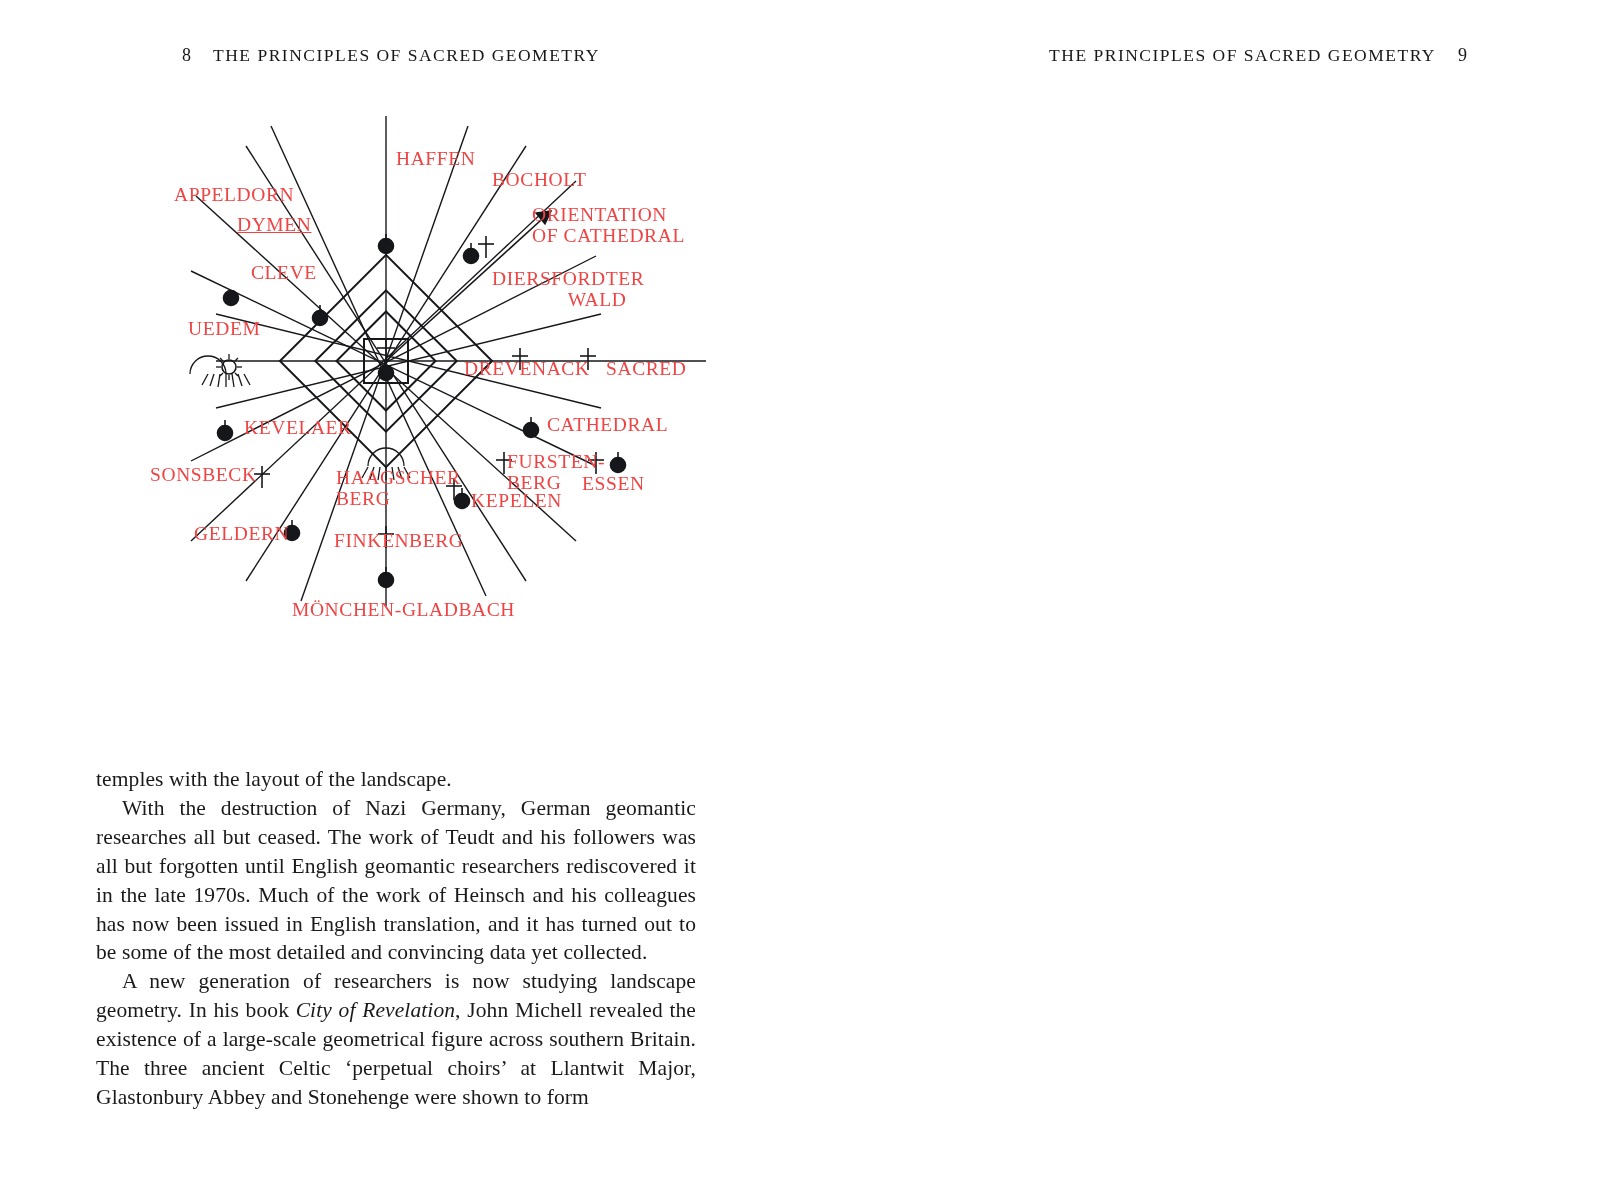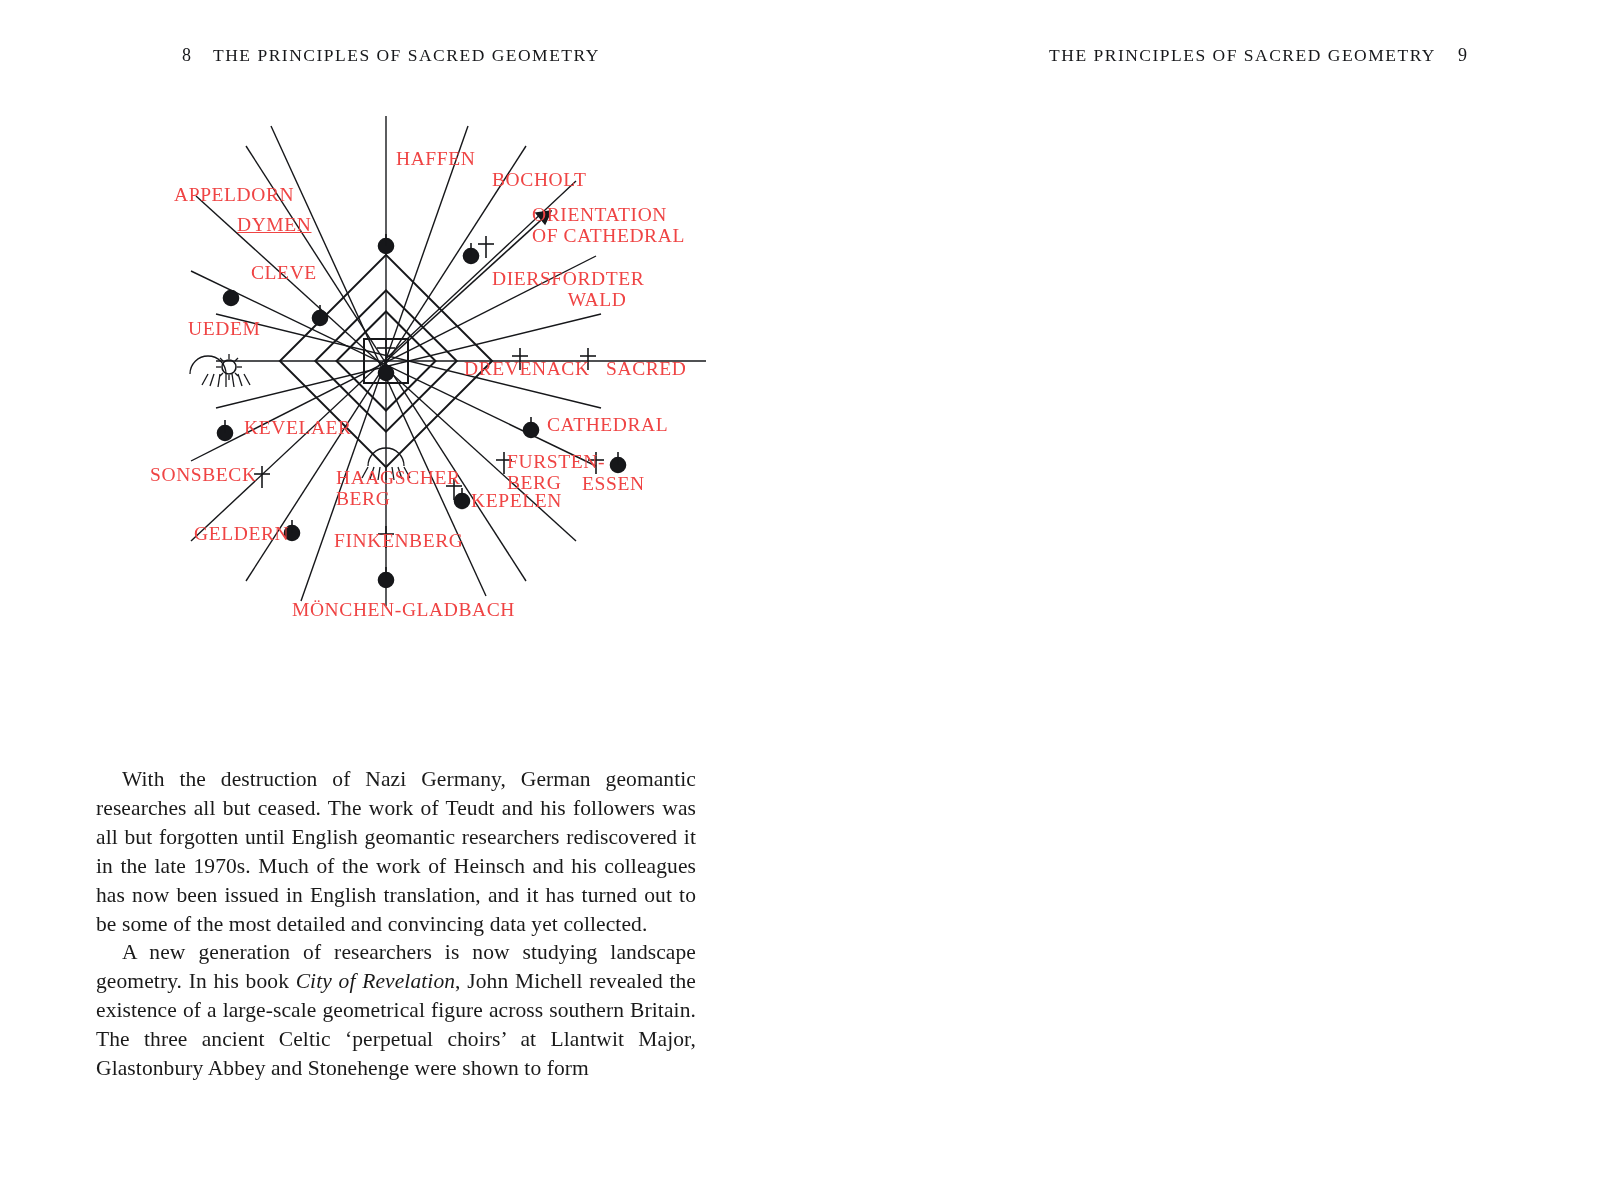--- a/index.html
+++ b/index.html
@@ -267,20 +267,21 @@
       </div>
 
       <div class="lbl two" style="left:436px; top:119px;">
         <div>ORIENTATION</div>
         <div>OF CATHEDRAL</div>
       </div>
     </div>
 
 
     <div class="col left-body">
+      <p>temples with the layout of the landscape.</p>
       <p class="indent">With the destruction of Nazi Germany, German geomantic researches all but ceased. The work of Teudt and his followers was all but forgotten until English geomantic researchers rediscovered it in the late 1970s. Much of the work of Heinsch and his colleagues has now been issued in English translation, and it has turned out to be some of the most detailed and convincing data yet collected.</p>
       <p class="indent"><span>A new generation of researchers is now studying landscape geometry. In his book </span><span class="it">City of Revelation</span><span>, John Michell revealed the existence of a large-scale geometrical figure across southern Britain. The three ancient Celtic ‘perpetual choirs’ at Llantwit Major, Glastonbury Abbey and Stonehenge were shown to form</span></p>
     </div>
   </div>
 
   <div class="page page-right">
 
     <div class="runhead runhead-right">
       <span>THE PRINCIPLES OF SACRED GEOMETRY</span><span class="folio">9</span>
     </div>

